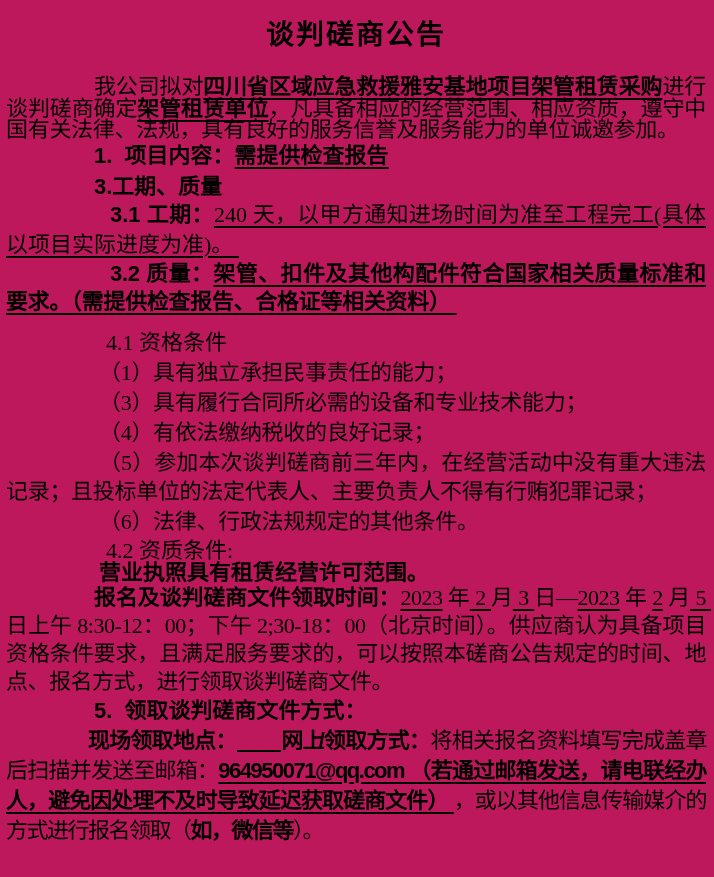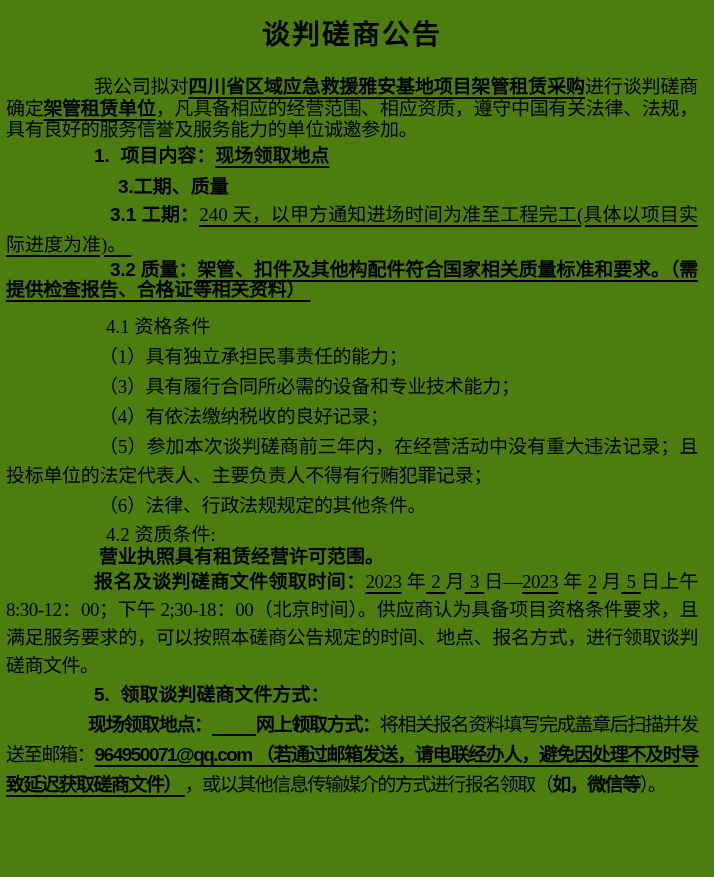--- a/index.html
+++ b/index.html
@@ -1,50 +1,50 @@
 <!DOCTYPE html>
 <html lang="zh-CN"><head>
 <meta charset="utf-8">
 <style>
   html,body{margin:0;padding:0;background:#fff;}
   .page{
     position:relative;
     width:714px;height:877px;
     box-sizing:border-box;
-    background:#4d7c0f;
+    background:#be185d;
     color:#000;
-    padding:12px 16px 0 6px;
+    padding:12px 8px 0 6px;
     overflow:hidden;
     font-family:"Liberation Serif","DejaVu Serif",serif;
   }
   .title{
     margin:0 0 24px 0;
     text-align:center;
     font-size:28px;
     font-weight:bold;
     font-family:"Liberation Serif","DejaVu Serif",serif;
     letter-spacing:2px;
   }
   .p{
     margin:0;
-    font-size:19px;
+    font-size:22px;
     line-height:30px;
     white-space:pre-wrap;
     text-align:justify;
   }
   
   .b{font-family:"Liberation Sans","DejaVu Sans",sans-serif;font-weight:bold;}
   
   .u{text-decoration:underline;text-decoration-thickness:1.5px;text-underline-offset:4px;}
 
   .p-intro{line-height:21.5px;text-indent:88px;margin-bottom:3px;letter-spacing:-0.3px;}
   .p-item12{line-height:23px;margin-left:88px;text-indent:0;}
-  .p-h3{line-height:23px;margin-left:112px;margin-top:8px;margin-bottom:2px;}
+  .p-h3{line-height:23px;margin-left:88px;margin-top:8px;margin-bottom:2px;}
   .p-31{text-indent:104px;}
-  .p-32{text-indent:104px;line-height:20px;letter-spacing:-0.3px;}
+  .p-32{text-indent:104px;line-height:28px;letter-spacing:-0.3px;}
   .p-h4{margin-left:88px;margin-top:2px;}
   .p-41{margin-left:100px;margin-top:12px;}
   .p-cond{text-indent:93px;letter-spacing:-0.3px;}
   .p-cond5{line-height:29.5px;}
   .p-42{margin-left:100px;line-height:22px;margin-top:3px;}
   .p-license{margin-left:93px;line-height:22px;}
   .p-signup{line-height:28px;text-indent:88px;letter-spacing:-0.5px;}
   .p-item5{margin-left:88px;}
   .p-pickup{text-indent:82px;letter-spacing:-1.5px;}
 
@@ -61,21 +61,21 @@
 </head>
 <body>
 
 <div class="page">
 
   <h1 class="title">谈判磋商公告</h1>
 
   <p class="p p-intro"><span>我公司拟对</span><span class="b u">四川省区域应急救援雅安基地项目架管租赁采购</span><span>进行谈判磋商确定</span><span class="b u">架管租赁单位</span><span>，凡具备相应的经营范围、相应资质，遵守中国有关法律、法规，具有良好的服务信誉及服务能力的单位诚邀参加。</span></p>
 
 
-  <p class="p p-item12 b"><span>1.  项目内容：</span><span class="u">现场领取地点</span></p>
+  <p class="p p-item12 b"><span>1.  项目内容：</span><span class="u">需提供检查报告</span></p>
 
   <p class="p p-h3 b">3.工期、质量</p>
 
   <p class="p p-31"><span class="b">3.1 工期：</span><span class="u">240 天，以甲方通知进场时间为准至工程完工(具体以项目实际进度为准)。 </span></p>
 
   <p class="p p-32"><span class="b">3.2 质量：</span><span class="b u">架管、扣件及其他构配件符合国家相关质量标准和要求。（需提供检查报告、合格证等相关资料） </span></p>
 
 
   <p class="p p-41">4.1 资格条件</p>
 

